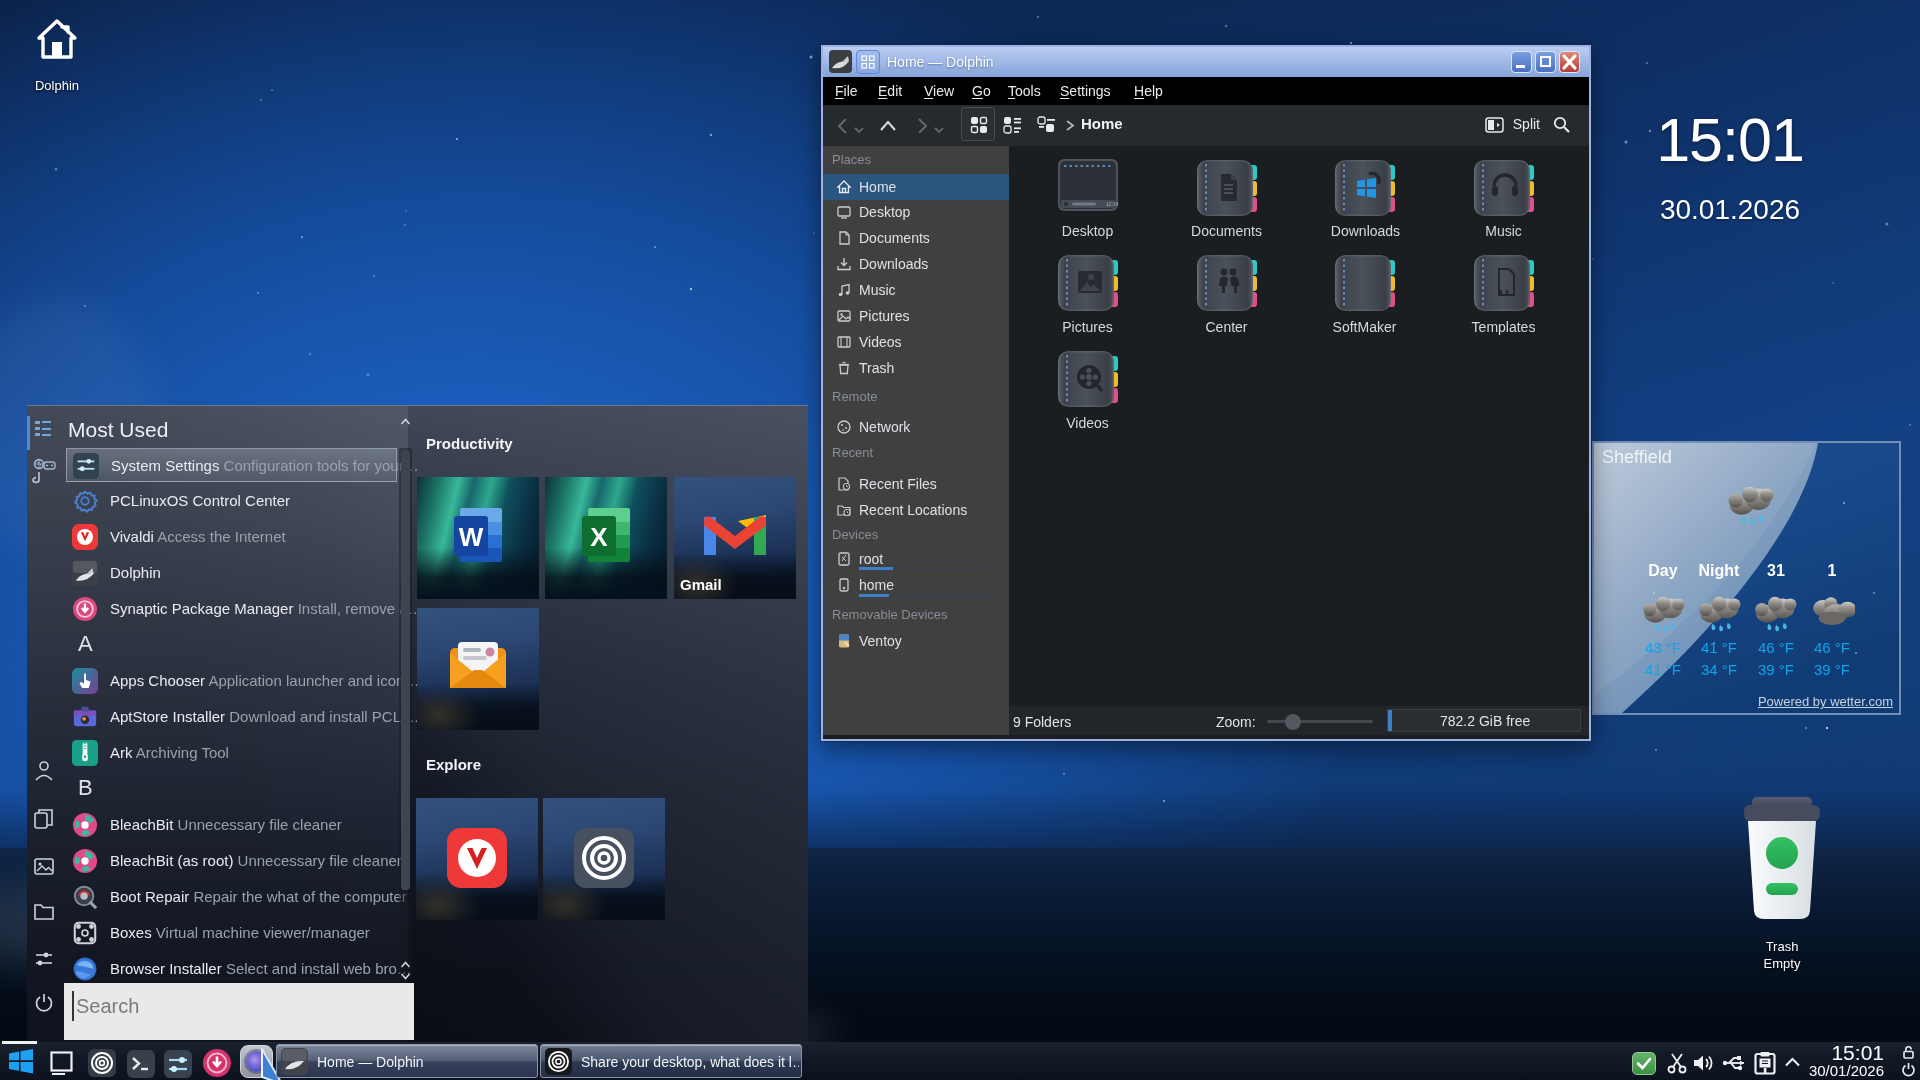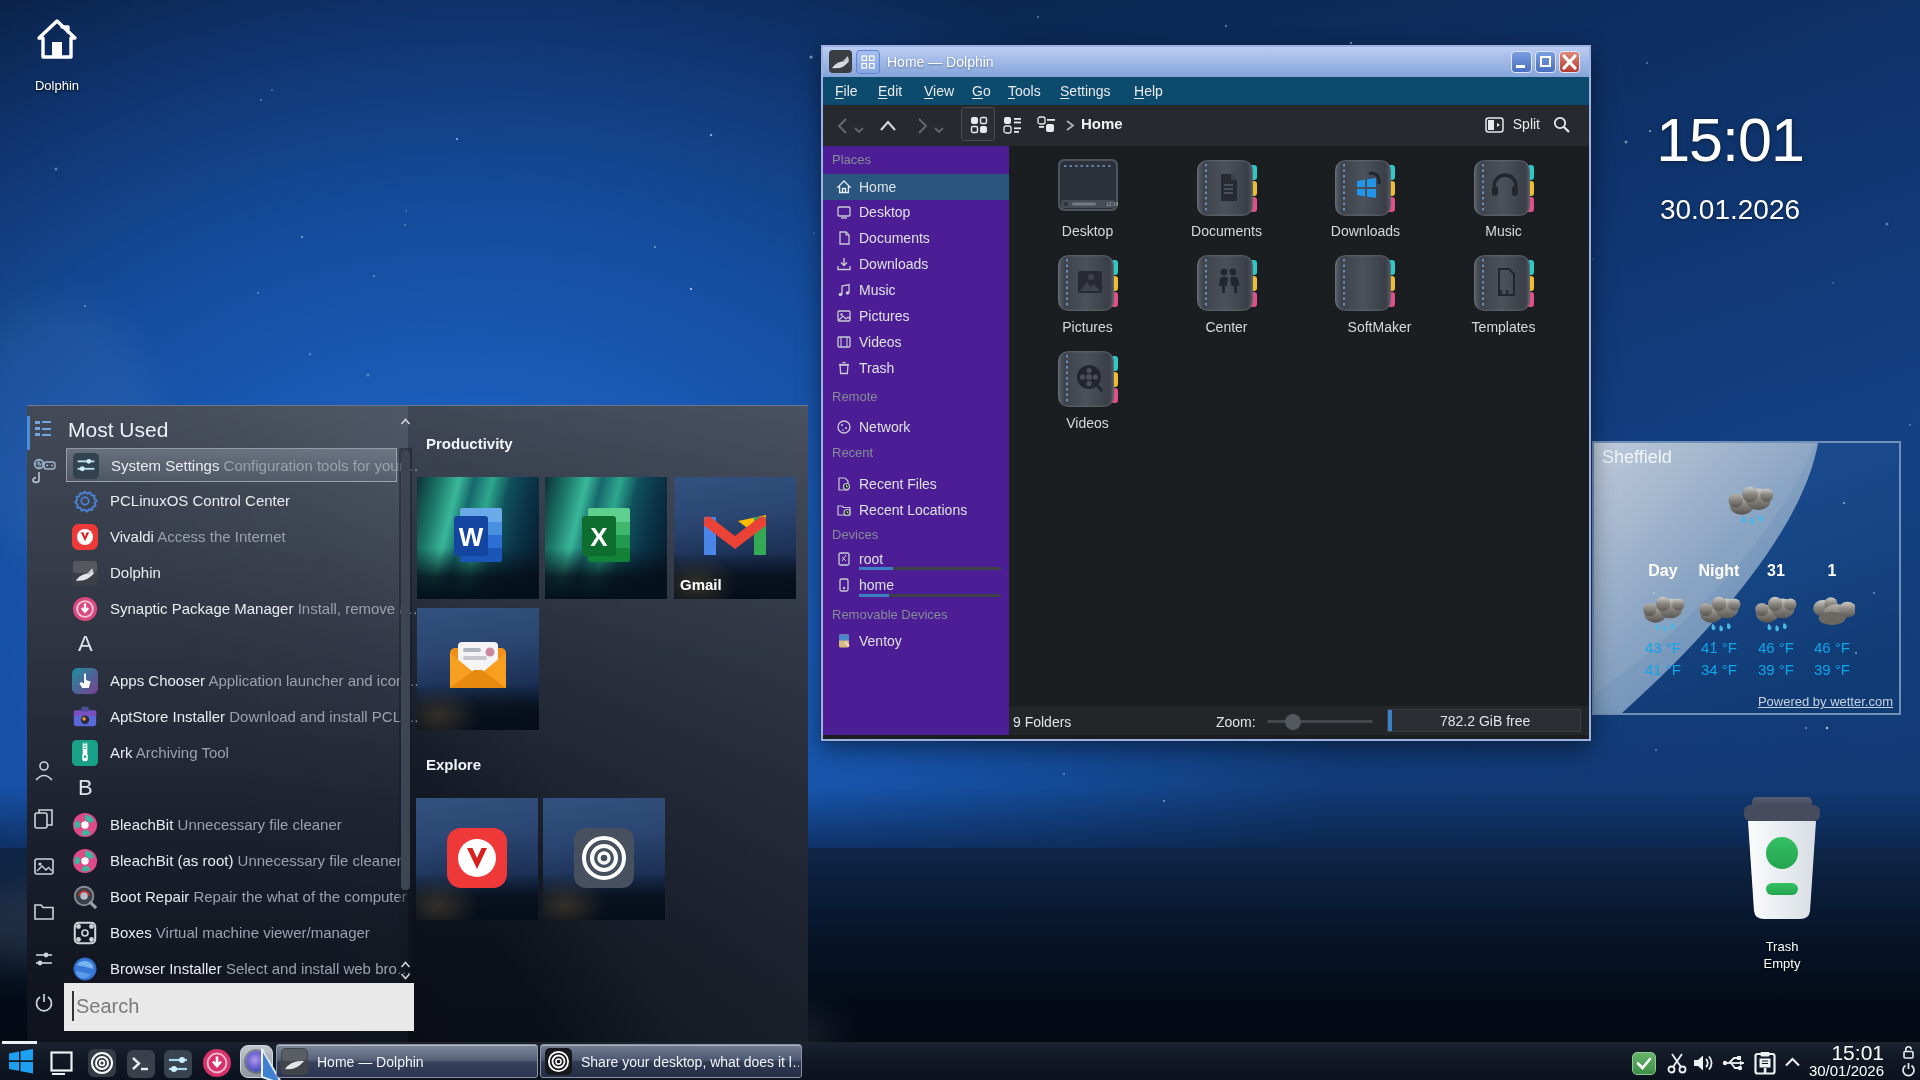--- a/index.html
+++ b/index.html
@@ -42,25 +42,25 @@
   #trashlbl { position:absolute; left:1726px; top:938px; width:112px; color:#fff; font-size:13px; text-align:center; line-height:17px; text-shadow:0 1px 3px rgba(0,0,0,0.9); }
 
   
   #win { position:absolute; left:821px; top:45px; width:770px; height:696px;
      border:2px solid #9db1e2; box-shadow:0 0 0 1px rgba(20,40,80,0.55), 0 8px 22px rgba(0,0,0,0.45);
      background:#1b1e21; }
   #titlebar { position:absolute; left:0; top:0; right:0; height:30px;
      background:linear-gradient(180deg, #bccdf2 0%, #a5bce9 40%, #84a4d8 100%); }
   #titlebar .ttl { position:absolute; left:64px; top:7px; font-size:14px; color:#fdfeff; text-shadow:0 1px 2px rgba(30,50,90,0.5); }
   .tbtn { position:absolute; top:4px; width:21px; height:22px; border-radius:4px; border:1px solid #dce6f8; }
-  #menubar { position:absolute; left:0; top:30px; right:0; height:28px; background:#0c4a6e; color:#e8eaed; font-size:14px; }
+  #menubar { position:absolute; left:0; top:30px; right:0; height:28px; background:#000000; color:#e8eaed; font-size:14px; }
   #menubar span { position:absolute; top:6px; }
   #menubar u { text-decoration:underline; text-underline-offset:2px; }
   #toolbar { position:absolute; left:0; top:58px; right:0; height:41px; background:#26292d; }
-  #sidebar { position:absolute; left:0; top:99px; width:186px; bottom:4px; background:#4c1d95; color:#dde1e5; font-size:14px; }
+  #sidebar { position:absolute; left:0; top:99px; width:186px; bottom:4px; background:#404040; color:#dde1e5; font-size:14px; }
   .pl-label { position:absolute; left:9px; color:#868d96; font-size:13px; }
   .pl-item { position:absolute; left:0; width:186px; height:26px; }
   .pl-item .txt { position:absolute; left:36px; top:5px; }
   .pl-item .ic { position:absolute; left:13px; top:5px; width:16px; height:16px; }
   #view { position:absolute; left:186px; top:99px; right:0; bottom:33px; background:#1b1e21; }
   #statusbar { position:absolute; left:186px; bottom:4px; right:0; height:29px; background:#232629; color:#dfe3e7; font-size:14px; }
   .fold { position:absolute; width:139px; text-align:center; color:#d5d9dd; font-size:14px; }
 
   
   #menu { position:absolute; left:27px; top:405px; width:781px; height:637px;
@@ -70,21 +70,21 @@
      background:linear-gradient(180deg, rgba(16,22,35,0.30) 0%, rgba(12,17,28,0.55) 40%, rgba(8,12,20,0.72) 100%); }
   #menu .sheen { position:absolute; inset:0;
      background:linear-gradient(245deg, rgba(165,180,205,0.16) 0%, rgba(150,165,190,0.08) 40%, rgba(0,0,0,0) 52%, rgba(0,0,0,0.08) 70%); }
   #mstrip { position:absolute; left:0; top:0; width:36px; height:100%; }
   #mhead { position:absolute; left:41px; top:12px; color:#eef1f4; font-size:21px; }
   .mrow { position:absolute; left:39px; width:331px; height:34px; }
   .mrow .mi { position:absolute; left:6px; top:4px; width:26px; height:26px; }
   .mrow .mt { position:absolute; left:44px; top:8px; font-size:15px; color:#e9ecf0; white-space:nowrap; }
   .mrow .mt small { font-size:15px; color:#99a2ad; }
   .msec { position:absolute; left:51px; color:#dfe3e8; font-size:22px; }
-  #msearch { position:absolute; left:37px; top:577px; width:350px; height:48px; background:#e9e9e9; }
+  #msearch { position:absolute; left:37px; top:577px; width:350px; height:57px; background:#e9e9e9; }
   #msearch span { position:absolute; left:12px; top:12px; color:#7b7b7b; font-size:20px; }
   .thead { position:absolute; color:#f2f4f7; font-size:15px; font-weight:bold; }
   .tile { position:absolute; width:122px; height:122px; overflow:hidden; }
   .tile.aur { background:
       linear-gradient(180deg, rgba(5,16,28,0) 58%, rgba(5,14,24,0.85) 82%, #04101c 100%),
       linear-gradient(104deg, #0d3038 0%, #1d7a6a 16%, #39b899 28%, #17686c 38%, #2da88e 50%, #10505c 62%, #0b3448 76%, #082234 90%, #071a2a 100%);
   }
   .tile.eve { background:
       radial-gradient(60px 40px at 18% 88%, rgba(225,175,95,0.20), rgba(0,0,0,0) 70%),
       linear-gradient(180deg, rgba(6,14,26,0) 62%, rgba(6,13,22,0.85) 82%, #060e1a 100%),
@@ -594,21 +594,21 @@
         <use href="#fbase"></use>
         <circle cx="27" cy="17" r="3.4" fill="#23262c"></circle>
           <circle cx="36" cy="17" r="3.4" fill="#23262c"></circle>
         <path d="M23 23 q4-3 8 0 l-1 8 l-2 0 l0 7 l-3 0 l0-7 l-3 0 Z" fill="#23262c"></path>
         <path d="M33 23 q4-3 8 0 l1.6 8 l-2.6 0 l0 7 l-3 0 l0-7 l-2.6 0 Z" fill="#23262c"></path>
       </svg>
       <div class="fold" style="left:148px;top:173px">Center</div>
       <svg class="abs" style="left:326px;top:109px" width="60" height="56" viewBox="0 0 60 56">
           <use href="#fbase"></use>
         </svg>
-      <div class="fold" style="left:301px;top:173px">SoftMaker</div>
+      <div class="fold" style="left:286px;top:173px">SoftMaker</div>
       <svg class="abs" style="left:465px;top:109px" width="60" height="56" viewBox="0 0 60 56">
         <use href="#fbase"></use>
         <path d="M25 14 L35 14 L40 19 L40 40 L25 40 Z" fill="none" stroke="#23262c" stroke-width="2"></path>
         <path d="M26 34 l3 3 l-3 3 Z M32 34 l3 3 l-3 3 Z" fill="#23262c"></path>
       </svg>
       <div class="fold" style="left:425px;top:173px">Templates</div>
 
       <svg class="abs" style="left:49px;top:205px" width="60" height="56" viewBox="0 0 60 56">
         <use href="#fbase"></use>
         <circle cx="31" cy="26" r="12" fill="#23262c"></circle>

